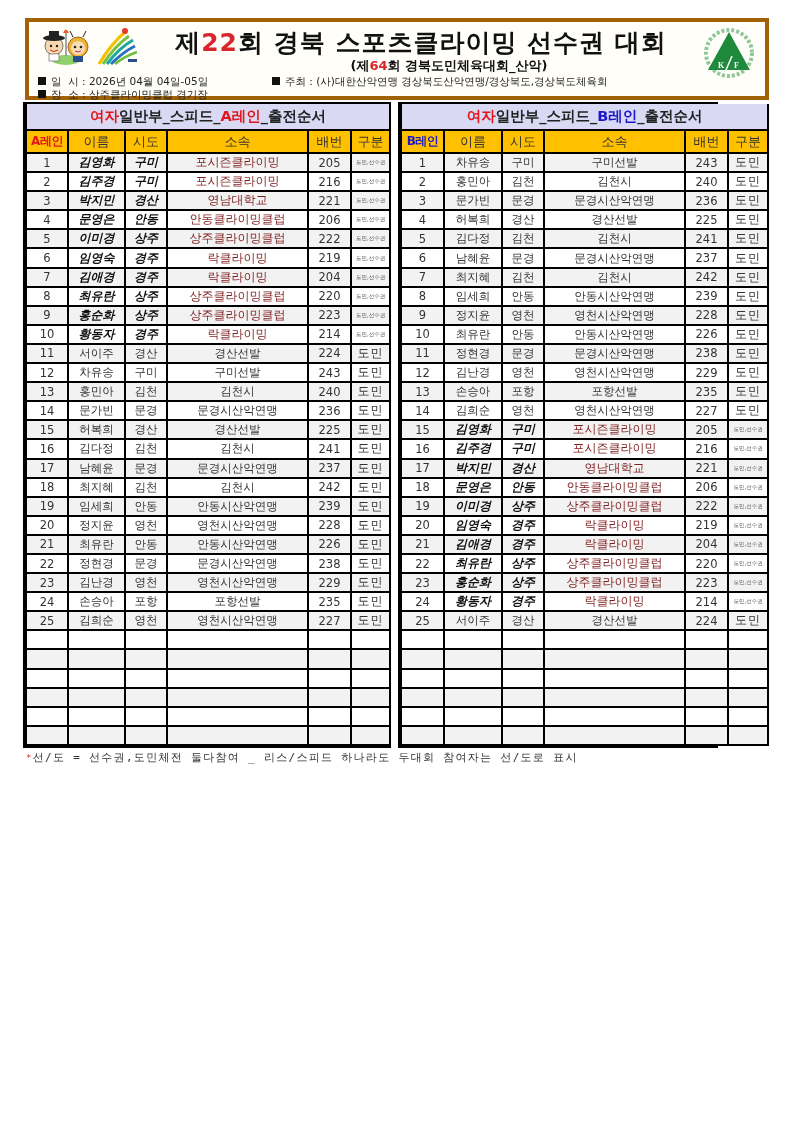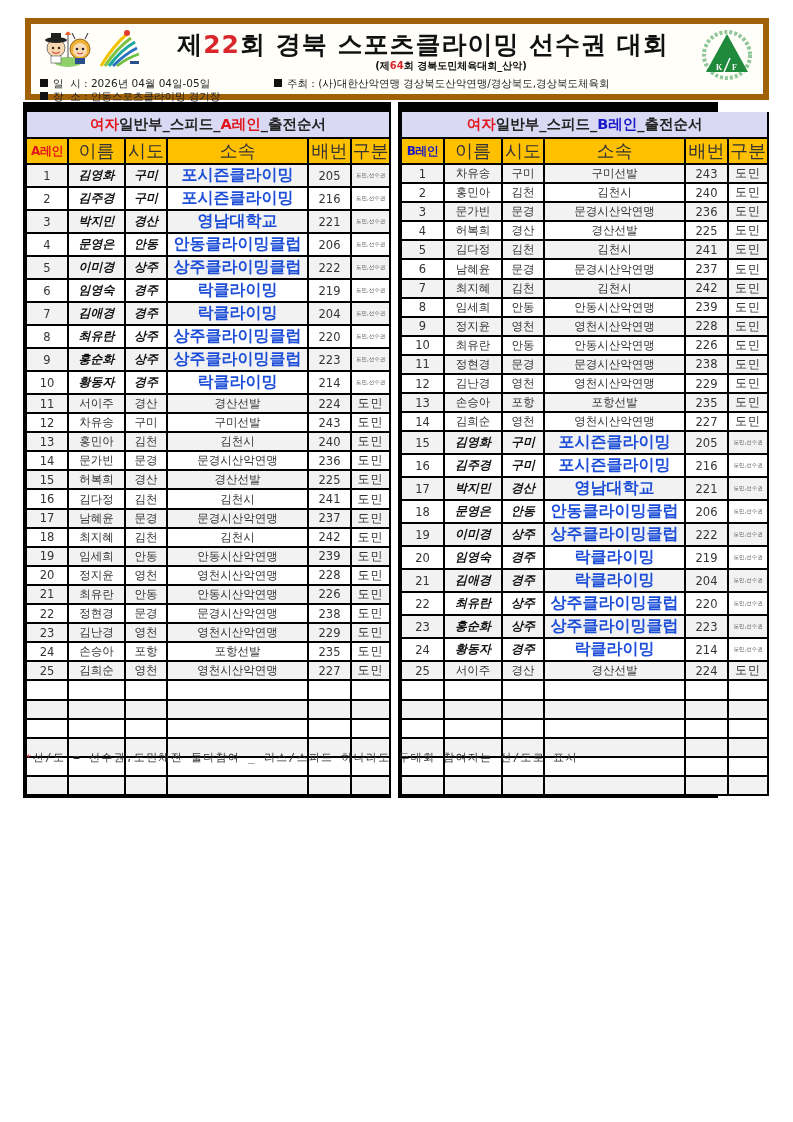--- a/index.html
+++ b/index.html
@@ -1,72 +1,72 @@
 <!DOCTYPE html>
 <html><head>
 <meta charset="utf-8">
 <style>
   * { box-sizing: border-box; margin: 0; padding: 0; }
   html, body { width: 793px; height: 1122px; background: #ffffff; overflow: hidden; }
   body { position: relative; font-family: "DejaVu Sans", "Liberation Sans", sans-serif; color: #222; }
 
   .header-box {
     position: absolute; left: 25px; top: 18px; width: 744px; height: 82px;
-    background: #fffef8; border: 6px solid #a16207;
+    background: #fffef8; border: 4px solid #a16207;
   }
   .logo-mascot { position: absolute; left: 8px; top: 4px; width: 58px; height: 40px; }
   .logo-emblem { position: absolute; left: 66px; top: 4px; width: 44px; height: 40px; }
   .logo-kf { position: absolute; right: 10px; top: 4px; width: 52px; height: 52px; }
 
   .main-title {
     position: absolute; left: 112px; top: 4px; width: 560px; text-align: center;
     font-size: 25px; font-weight: bold; color: #111; letter-spacing: 1px; white-space: nowrap;
   }
   .main-title .red { color: #d9262c; }
   .sub-title {
     position: absolute; left: 270px; top: 35px; width: 300px; text-align: center;
-    font-size: 10px; font-weight: bold; color: #111; white-space: nowrap;
+    font-size: 13px; font-weight: bold; color: #111; white-space: nowrap;
   }
   .sub-title .red { color: #d9262c; }
 
   .info-line {
     position: absolute; font-size: 10.5px; color: #222; white-space: nowrap;
   }
   .info-line .sq { display: inline-block; width: 8px; height: 8px; background: #111; margin-right: 5px; vertical-align: 0px; }
   .info1 { left: 9px; top: 53px; }
   .info2 { left: 9px; top: 66px; }
   .info3 { left: 235px; top: 53px; margin-left: 8px; }
   .info4 { left: 235px; top: 66px; }
 
   .table-wrap {
     position: absolute; top: 102px; background: #000; padding: 2px;
   }
   .table-a { left: 23px; width: 368px; }
   .table-b { left: 398px; width: 320px; }
 
-  table { border-collapse: collapse; width: 100%; table-layout: fixed; background: #fff; margin-top: 8px; }
+  table { border-collapse: collapse; width: 100%; table-layout: fixed; background: #fff; }
   td, th { border: 2px solid #000; text-align: center; vertical-align: middle; overflow: hidden; white-space: nowrap; }
   .title-row td {
     background: #d9d9f3; height: 26px; font-size: 14.5px; font-weight: bold; color: #222; border-top: none;
   }
   .title-row .red { color: #e3151c; }
   .title-row .blue { color: #1a17c9; }
 
   .head-row th {
-    background: #ffc000; height: 23px; font-size: 18px; font-weight: normal; color: #333;
+    background: #ffc000; height: 23px; font-size: 13px; font-weight: normal; color: #333;
   }
   .head-row th.lane { font-weight: bold; font-size: 12px; letter-spacing: -0.5px; }
   .head-row th.lane-a { color: #e3151c; }
   .head-row th.lane-b { color: #1a17c9; }
 
   .data-row td { height: 19.1px; font-size: 11.5px; color: #333; }
   .data-row:nth-child(odd) td { background: #f2f2f2; }
   .data-row:nth-child(even) td { background: #ffffff; }
   .data-row td.bold { font-weight: bold; color: #111; font-size: 12px; font-style: italic; }
-  .data-row td.bold-aff { font-weight: bold; color: #1d4ed8; font-size: 16px; }
+  .data-row td.bold-aff { font-weight: normal; color: #7f1d1d; font-size: 12px; }
   .data-row td.num { font-size: 11.5px; }
   .data-row td.cat-small { font-size: 5.5px; color: #555; letter-spacing: 0; }
   .data-row td.cat { font-size: 12px; color: #333; letter-spacing: 1px; border-radius: 6px; }
 
   .footnote {
     position: absolute; left: 26px; top: 750px; font-size: 11px; color: #333; letter-spacing: 1.3px; white-space: nowrap;
     font-family: "DejaVu Sans Mono", "Liberation Mono", monospace;
   }
   .footnote .star { color: #d9262c; font-size: 9px; }
 </style>
@@ -101,21 +101,21 @@
     <path d="M16 38 Q28 26 40 20" stroke="#2b6fc2" stroke-width="3" fill="none"></path>
     <path d="M20 38 Q30 30 42 26" stroke="#6fbf3e" stroke-width="2.5" fill="none"></path>
     <circle cx="30" cy="5" r="3" fill="#e23b2e"></circle>
     <rect x="33" y="33" width="9" height="3" fill="#2b4e8c"></rect>
   </svg>
 
   <div class="main-title"><span>제</span><span class="red">22</span><span>회 경북 스포츠클라이밍 선수권 대회</span></div>
   <div class="sub-title"><span>(제</span><span class="red">64</span><span>회 경북도민체육대회_산악)</span></div>
 
   <div class="info-line info1"><span class="sq"></span><span style="white-space:pre">일  시</span> <span>: 2026년 04월 04일-05일</span></div>
-  <div class="info-line info2"><span class="sq"></span><span style="white-space:pre">장  소</span> <span>: 안동스포츠클라이밍 경기장</span></div>
+  <div class="info-line info2"><span class="sq"></span><span style="white-space:pre">장  소</span> <span>: 상주클라이밍클럽 경기장</span></div>
   <div class="info-line info3"><span class="sq"></span><span>주최</span> <span>: (사)대한산악연맹 경상북도산악연맹/경상북도,경상북도체육회</span></div>
 
   <svg class="logo-kf" viewBox="0 0 52 52">
     <circle cx="26" cy="27" r="23" fill="none" stroke="#8fc79a" stroke-width="4" stroke-dasharray="3 2"></circle>
     <polygon points="26,6 47,44 5,44" fill="#1f8a3c"></polygon>
     <line x1="29" y1="30" x2="23" y2="44" stroke="#fff" stroke-width="1.5"></line>
     <text x="15" y="42" font-size="8" font-family="Liberation Serif, serif" font-weight="bold" fill="#fff">K</text>
     <text x="31" y="42" font-size="8" font-family="Liberation Serif, serif" font-weight="bold" fill="#fff">F</text>
   </svg>
 </div>

